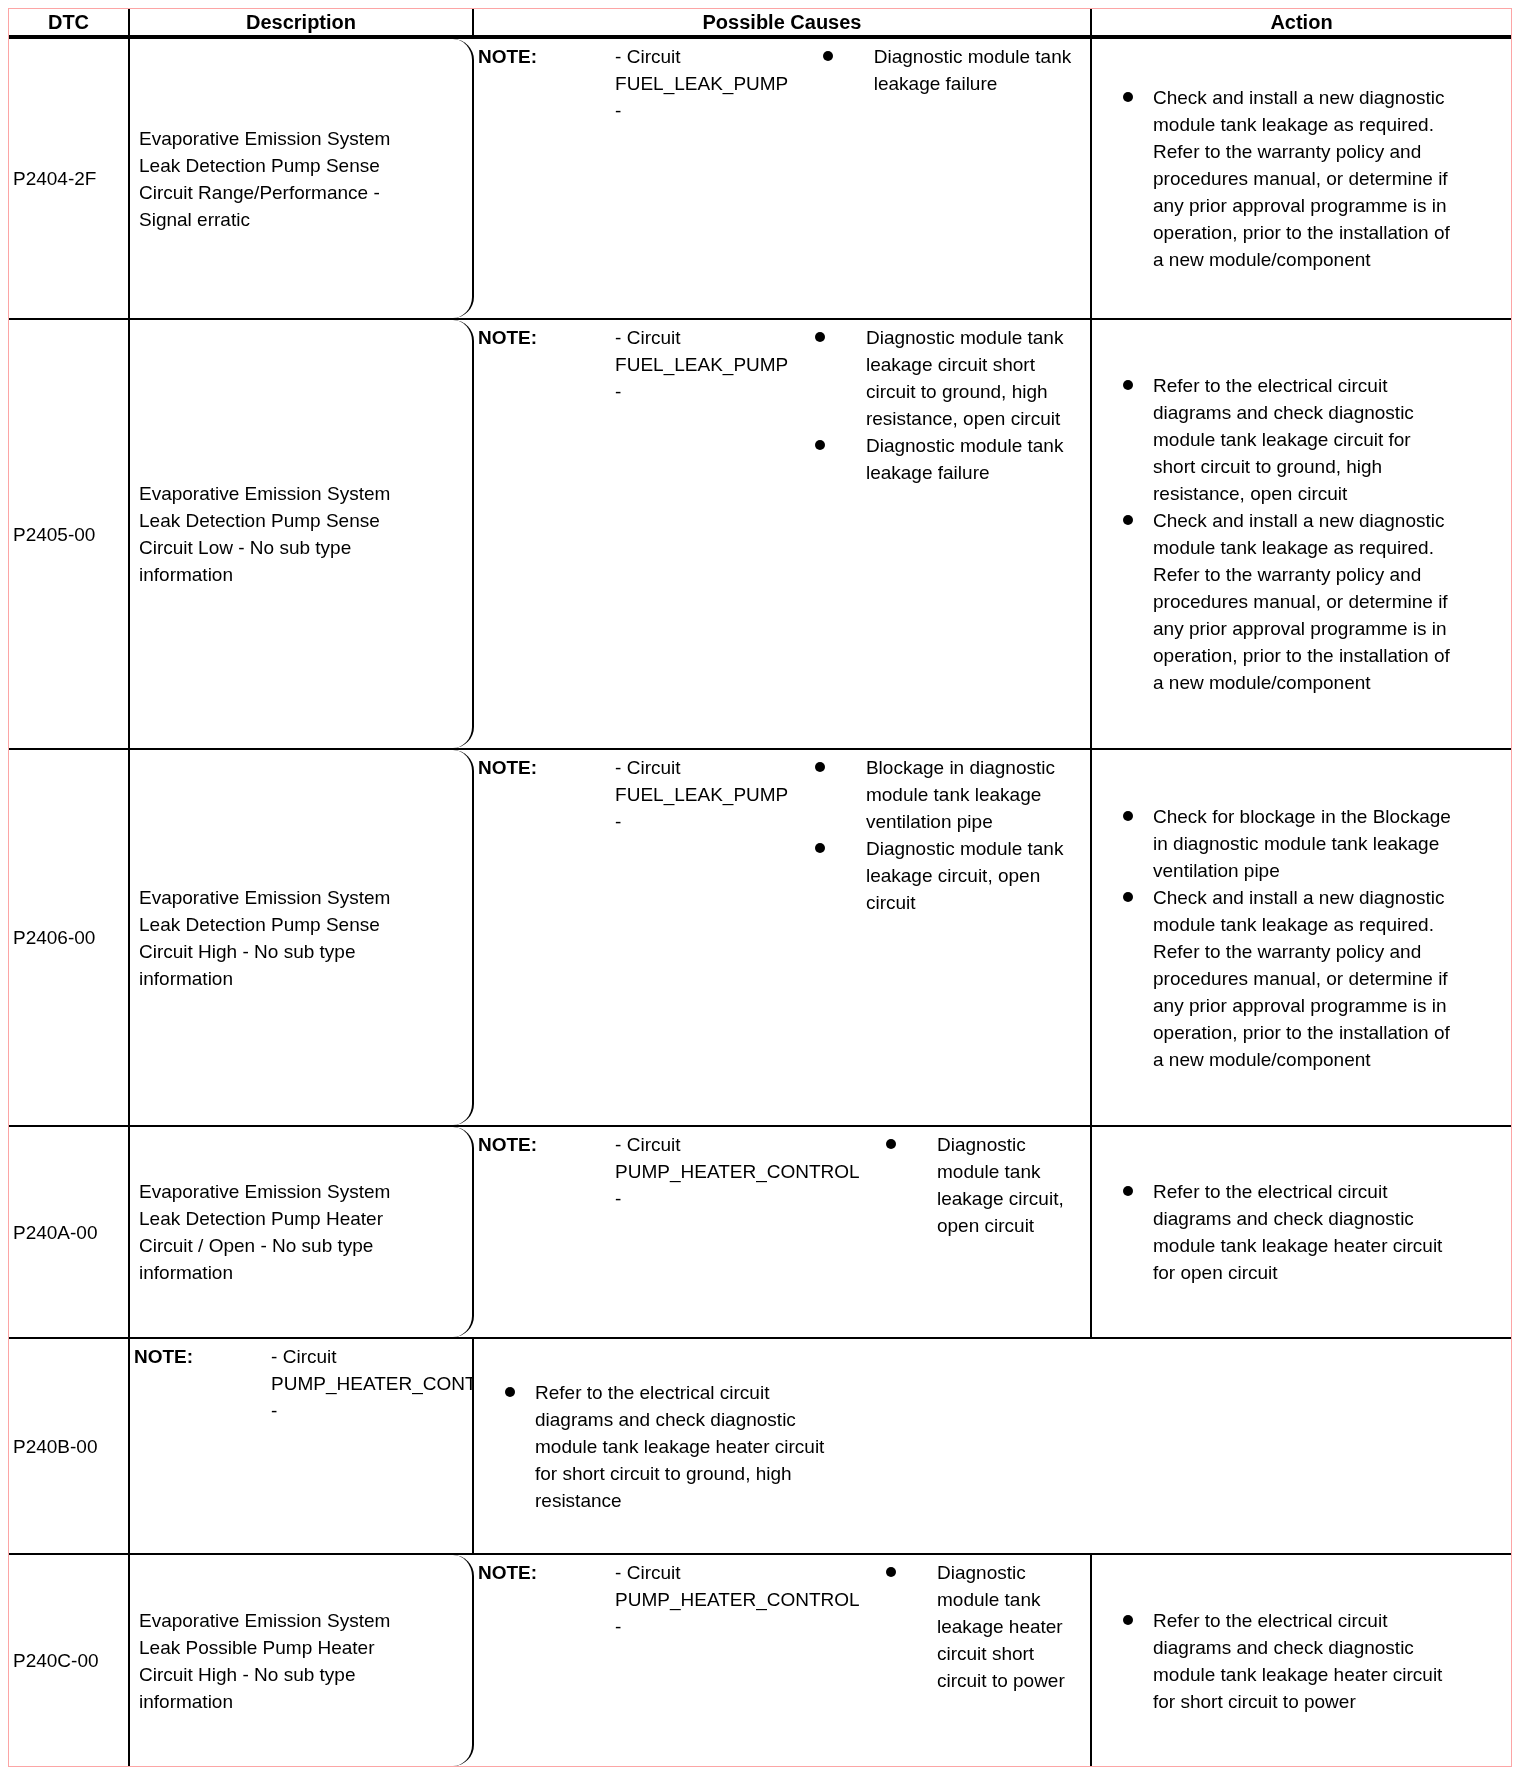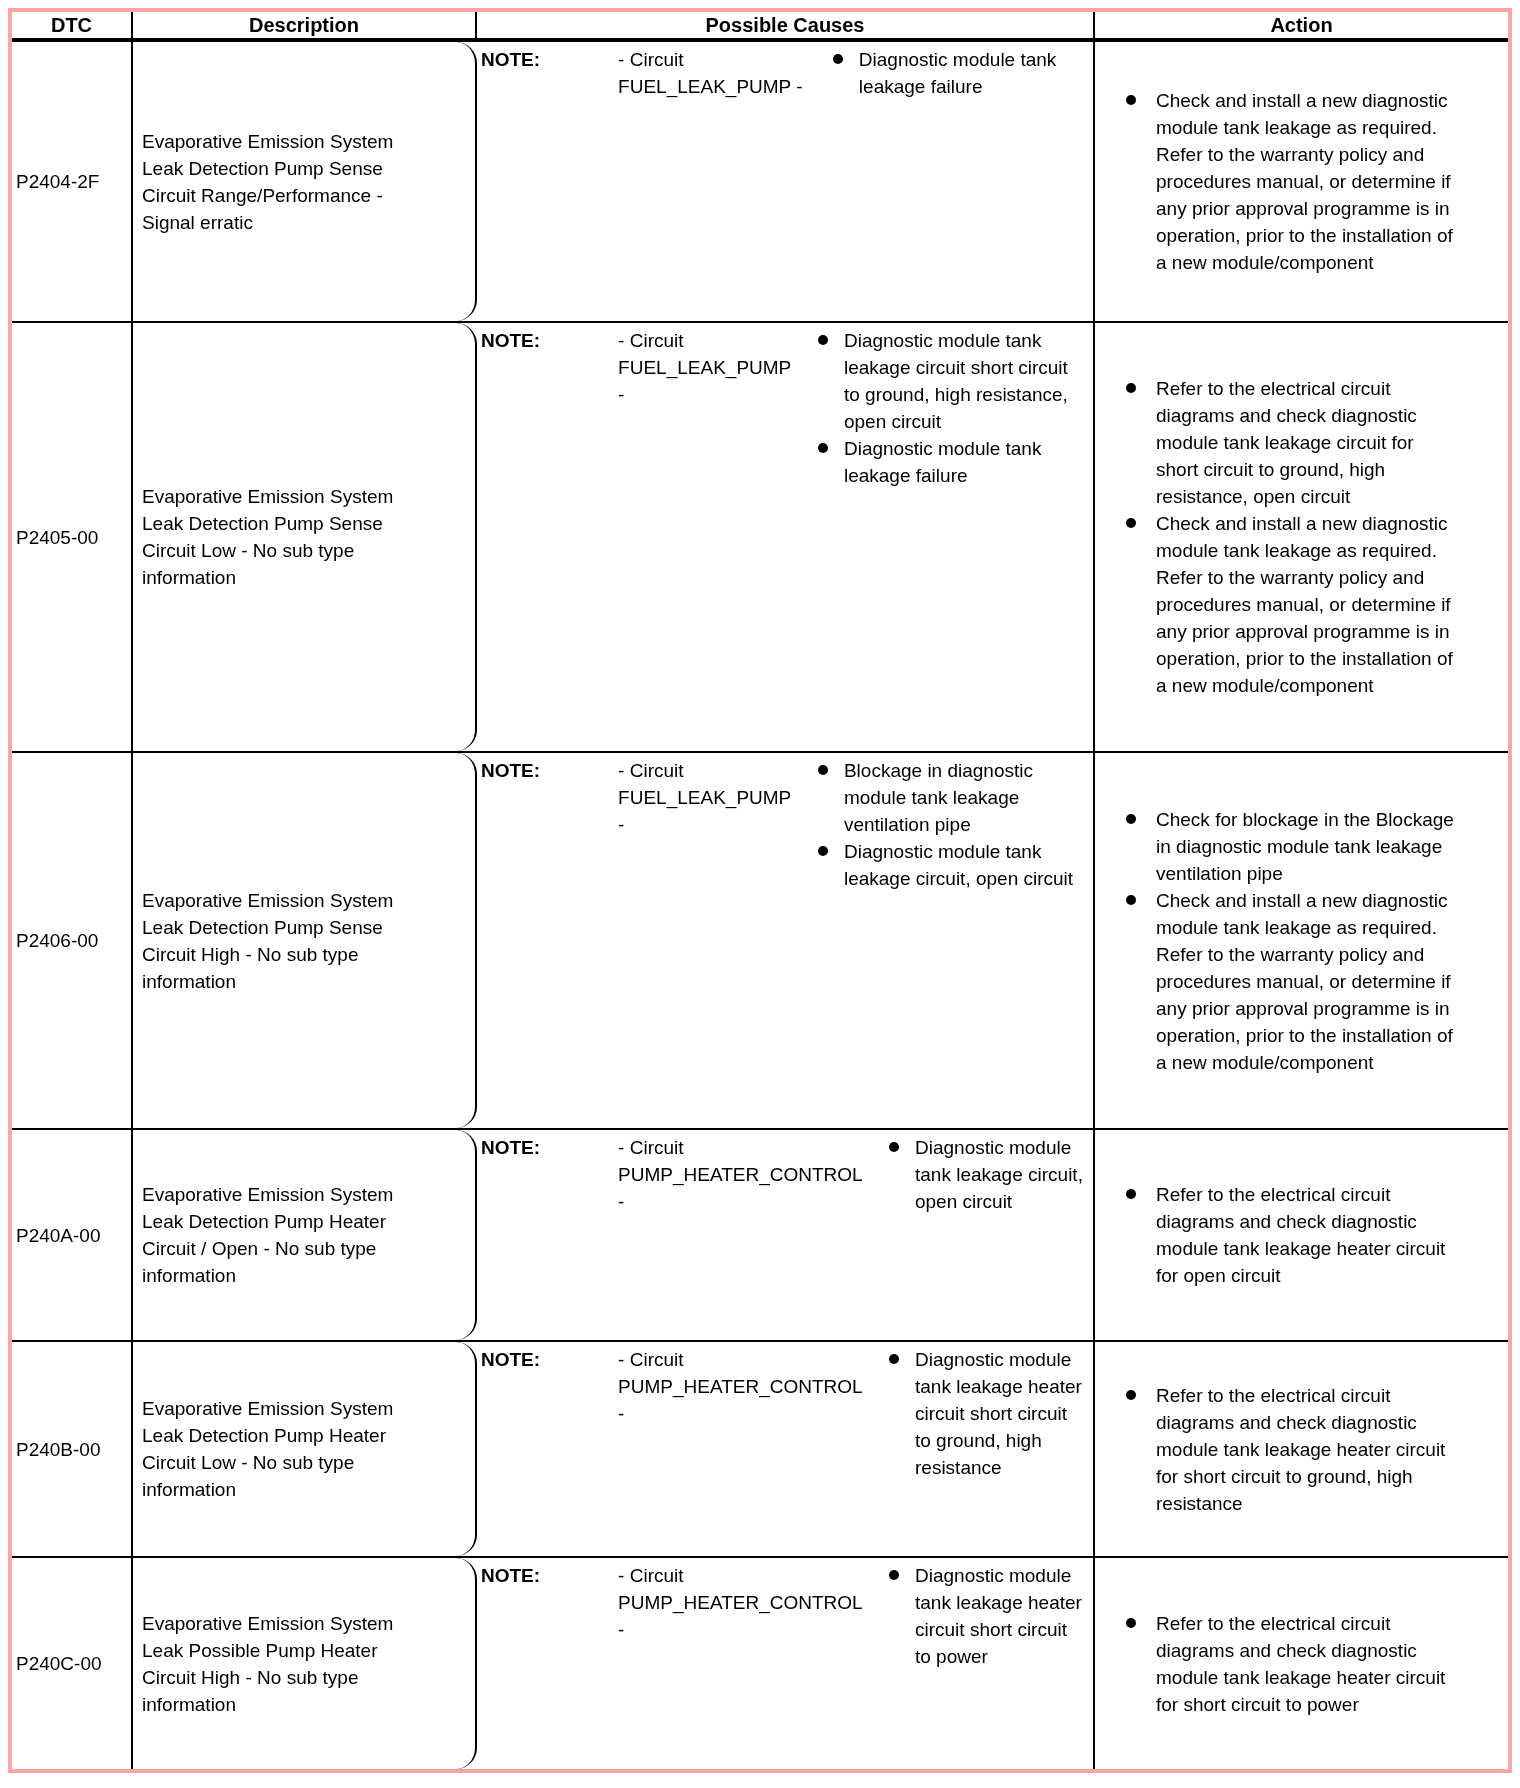--- a/index.html
+++ b/index.html
@@ -6,21 +6,21 @@
   html, body { background: #ffffff; }
   body {
     font-family: "Liberation Sans", "DejaVu Sans", sans-serif;
     color: #000000;
     width: 1520px;
   }
   .page { padding: 8px; }
 
   .dtc-table {
     width: 1504px;
-    border: 4px solid #fca5a5;
+    border: 1px solid #fca5a5;
     background: #fff;
   }
 
   .row {
     display: grid;
     grid-template-columns: 121px 344px 618px 1fr;
     border-bottom: 2px solid #000;
   }
   .row:last-child { border-bottom: none; }
 
@@ -91,21 +91,21 @@
     content: "";
     position: absolute;
     width: 10px;
     height: 10px;
     background: #000;
     border-radius: 50%;
     left: 27px;
     top: 8px;
   }
   .causes-list li { padding-left: 53px; }
-  .causes-list li span { display: block; max-width: 445px; }
+  .causes-list li span { display: block; max-width: 445px; margin-left: 25px; }
 
   .cell-action {
     display: flex;
     flex-direction: column;
     justify-content: center;
     padding: 4px 4px;
   }
   .action-list li { padding-left: 57px; }
   .action-list li span { display: block; max-width: 302px; }
 </style>
@@ -231,23 +231,20 @@
               <span>Refer to the electrical circuit diagrams and check diagnostic module tank leakage heater circuit for open circuit</span>
             </li>
         </ul>
       </div>
     </div>
 
     <div class="row body-row r5">
       <div class="cell cell-dtc">
         <span>P240B-00</span>
       </div>
-      <div class="cell cell-desc">
-        <span>Evaporative Emission System Leak Detection Pump Heater Circuit Low - No sub type information</span>
-      </div>
       <div class="cell cell-causes">
         <div class="note">NOTE:</div>
         <div class="circuit">- Circuit PUMP_HEATER_CONTROL -</div>
         <ul class="blist causes-list">
           <li>
               <span>Diagnostic module tank leakage heater circuit short circuit to ground, high resistance</span>
             </li>
         </ul>
       </div>
       <div class="cell cell-action">

